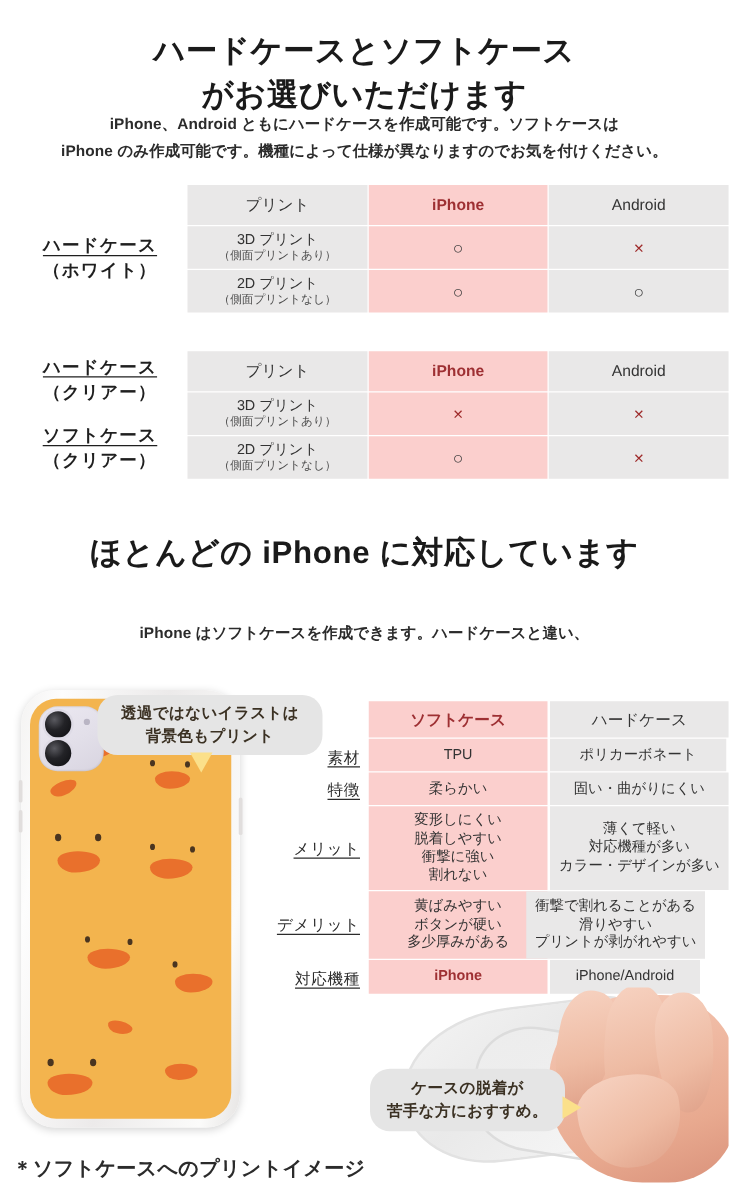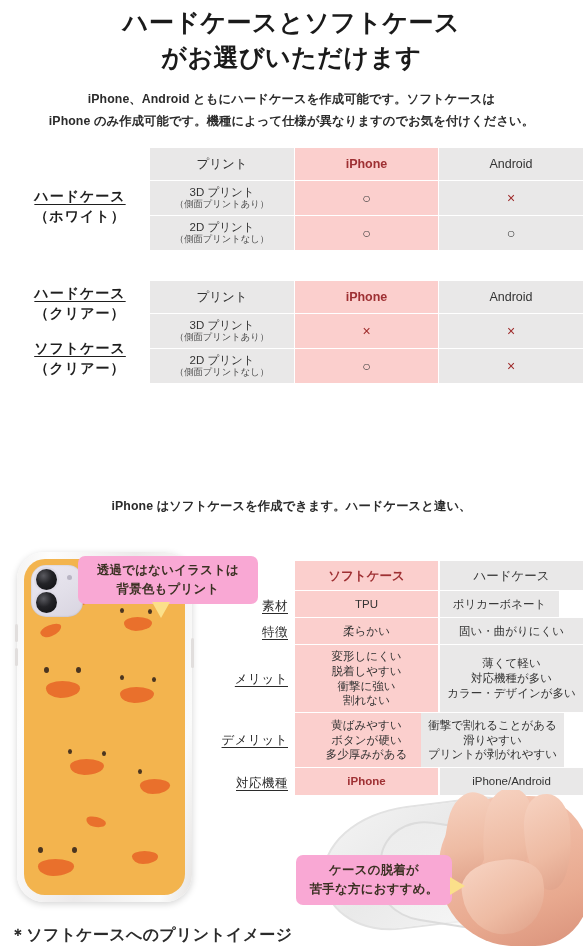--- a/index.html
+++ b/index.html
@@ -28,21 +28,21 @@
   }
   .lead {
     text-align: center;
     font-size: 12.3px;
     font-weight: bold;
     line-height: 1.82;
     color: #2b2b2b;
     letter-spacing: 0.1px;
   }
 
-  #section1-title { position: absolute; left: 0; top: 8px; width: 583px; font-family: Liberation Mono, monospace; }
+  #section1-title { position: absolute; left: 0; top: 24px; width: 583px; }
   #section1-lead  { position: absolute; left: 0; top: 88px; width: 583px; }
 
   #section2-title { position: absolute; left: 0; top: 425px; width: 583px; }
   #section2-lead  { position: absolute; left: 0; top: 495px; width: 583px; }
 
   
   .cell {
     position: absolute;
     box-sizing: border-box;
     display: flex;
@@ -86,22 +86,22 @@
     color: #2b2b2b;
     text-decoration: underline;
     text-underline-offset: 3px;
     letter-spacing: 0.5px;
     font-family: Liberation Mono, monospace;
   }
 
   
   .bubble {
     position: absolute;
-    background: #f9a8d4;
-    border-radius: 7px;
+    background: #e5e5e5;
+    border-radius: 16px;
     display: flex;
     flex-direction: column;
     align-items: center;
     justify-content: center;
     text-align: center;
     font-size: 12.4px;
     font-weight: bold;
     line-height: 1.5;
     color: #3b3123;
     letter-spacing: 0.3px;
@@ -309,20 +309,21 @@
   <div class="sub">（側面プリントなし）</div>
 </div>
 <div class="cell pink" style="left:295px; top:349px; width:143px; height:34px;">
   <span class="mark-o">○</span>
 </div>
 <div class="cell gray" style="left:439px; top:349px; width:144px; height:34px;">
   <span class="mark-x">×</span>
 </div>
 
 <div id="section2-title" class="h1">
+  <div>ほとんどの iPhone に対応しています</div>
 </div>
 
 <div id="section2-lead" class="lead">
   <div>iPhone はソフトケースを作成できます。ハードケースと違い、</div>
 </div>
 
 <div id="photo-softcase">
   <div class="phone-body"></div>
   <div class="phone-screen">
     <div class="duck-art">
@@ -393,21 +394,21 @@
 <div class="blabel" style="left:232px; top:671px; width:56px;">メリット</div>
 <div class="blabel" style="left:221px; top:732px; width:67px;">デメリット</div>
 <div class="blabel" style="left:226px; top:775px; width:62px;">対応機種</div>
 
 <div class="cell pink hdr pinkhdr" style="left:295px; top:561px; width:143px; height:29px;">ソフトケース</div>
 <div class="cell gray hdr" style="left:440px; top:561px; width:143px; height:29px;">ハードケース</div>
 
 <div class="cell pink" style="left:295px; top:591px; width:143px; height:26px;">
   <div>TPU</div>
 </div>
-<div class="cell gray" style="left:440px; top:591px; width:119px; height:26px;">
+<div class="cell gray" style="left:440px; top:591px; width:141px; height:26px;">
   <div>ポリカーボネート</div>
 </div>
 
 <div class="cell pink" style="left:295px; top:618px; width:143px; height:26px;">
   <div>柔らかい</div>
 </div>
 <div class="cell gray" style="left:440px; top:618px; width:143px; height:26px;">
   <div>固い・曲がりにくい</div>
 </div>
 
@@ -430,21 +431,21 @@
 </div>
 <div class="cell gray" style="left:421px; top:713px; width:143px; height:54px;">
   <div>衝撃で割れることがある</div>
   <div>滑りやすい</div>
   <div>プリントが剥がれやすい</div>
 </div>
 
 <div class="cell pink" style="left:295px; top:768px; width:143px; height:27px;">
   <div style="font-weight:bold; color:#9e3033;">iPhone</div>
 </div>
-<div class="cell gray" style="left:440px; top:768px; width:143px; height:27px;">
+<div class="cell gray" style="left:440px; top:768px; width:120px; height:27px;">
   <div>iPhone/Android</div>
 </div>
 
 <div id="photo-clearcase">
   <div class="clear-shell"></div>
   <div class="clear-shell2"></div>
   <div class="hand">
     <div class="finger" style="left:6px;   top:-4px; width:46px; height:92px; transform:rotate(12deg);"></div>
     <div class="finger" style="left:44px;  top:-8px; width:48px; height:104px; transform:rotate(6deg);"></div>
     <div class="finger" style="left:86px;  top:-2px; width:46px; height:96px; transform:rotate(-4deg);"></div>

